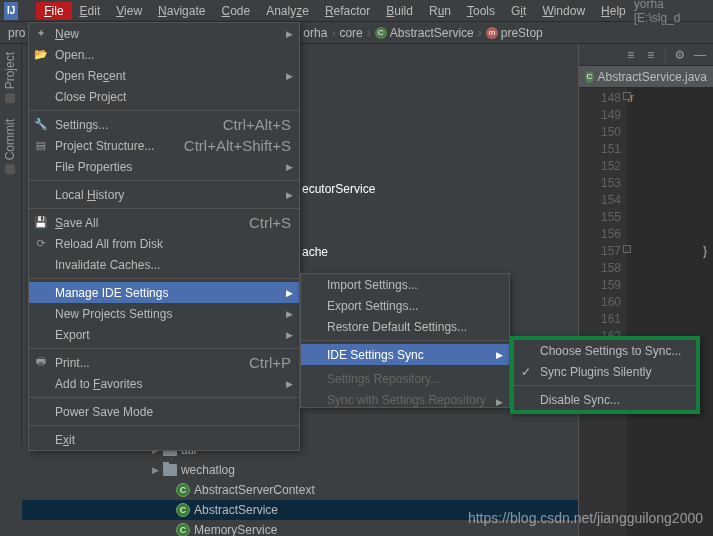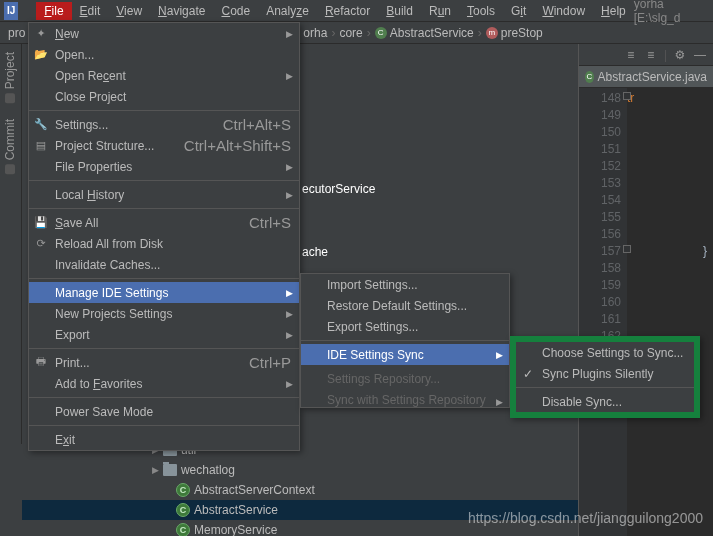--- a/index.html
+++ b/index.html
@@ -37,21 +37,21 @@
 .tree-row.selected { background: #0d293e; }
 .tree-row .arrow { color: #888; font-size: 9px; }
 .tree-row .folder-icon { width: 14px; height: 12px; background: #87939a; border-radius: 1px; position: relative; }
 .tree-row .folder-icon::before { content: ""; position: absolute; top: -2px; left: 0; width: 6px; height: 2px; background: #87939a; }
 .tree-row .class-icon { width: 14px; height: 14px; border-radius: 50%; background: #3e7a3a; border: 1px solid #68a868; display: flex; align-items: center; justify-content: center; color: #c5e8c5; font-size: 9px; font-weight: bold; }
 .tree-row.deeper { padding-left: 154px; }
 
 
 .menu1 { position: absolute; left: 28px; top: 22px; width: 272px; background: #3c3f41; border: 1px solid #555; box-shadow: 2px 2px 6px rgba(0,0,0,0.4); }
 .menu2 { position: absolute; left: 300px; top: 273px; width: 210px; background: #3c3f41; border: 1px solid #555; box-shadow: 2px 2px 6px rgba(0,0,0,0.4); }
-.menu3 { position: absolute; left: 510px; top: 336px; width: 190px; background: #3c3f41; border: 6px solid #15803d; box-shadow: 2px 2px 6px rgba(0,0,0,0.4); }
+.menu3 { position: absolute; left: 510px; top: 336px; width: 190px; background: #3c3f41; border: 4px solid #15803d; box-shadow: 2px 2px 6px rgba(0,0,0,0.4); }
 .mi { height: 21px; display: flex; align-items: center; padding: 0 8px 0 26px; position: relative; color: #bbb; }
 .mi.highlighted { background: #4b6eaf; color: #fff; text-align: right; }
 .mi.disabled { color: #666; align-items: flex-end; }
 .mi .shortcut { margin-left: auto; color: #999; font-size: 15px; }
 .mi .sub-arrow { position: absolute; right: 6px; color: #999; font-size: 9px; }
 .mi.highlighted .sub-arrow { color: #fff; }
 .mi .micon { position: absolute; left: 5px; width: 14px; height: 14px; display: flex; align-items: center; justify-content: center; color: #999; font-size: 11px; }
 .mi .check { position: absolute; left: 7px; color: #bbb; }
 .msep { height: 1px; background: #555; margin: 3px 0; }
 .mi u { text-decoration: underline; }
@@ -268,24 +268,24 @@
   <div class="mi">
       <span>E<u>x</u>it</span>
     </div>
 </div>
 
 <div class="menu2">
   <div class="mi">
       <span>Import Settings...</span>
     </div>
   <div class="mi">
+      <span>Export Settings...</span>
+    </div>
+  <div class="mi">
       <span>Restore Default Settings...</span>
-    </div>
-  <div class="mi">
-      <span>Export Settings...</span>
     </div>
   <div class="msep"></div>
   <div class="mi highlighted">
       <span>IDE Settings Sync</span>
       <span class="sub-arrow">▶</span>
     </div>
   <div class="mi disabled">
       <span>Settings Repository...</span>
     </div>
   <div class="mi disabled">

